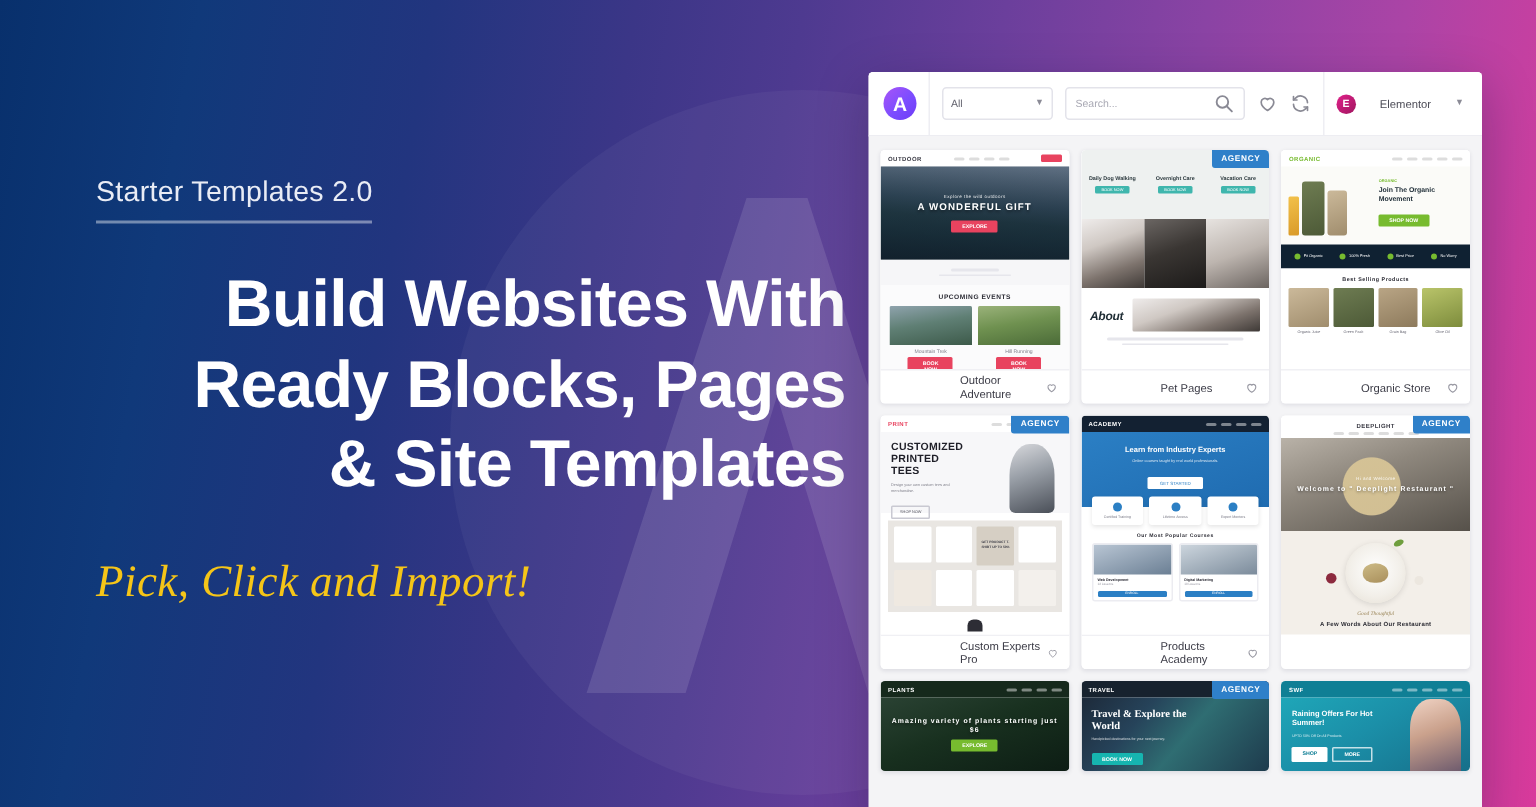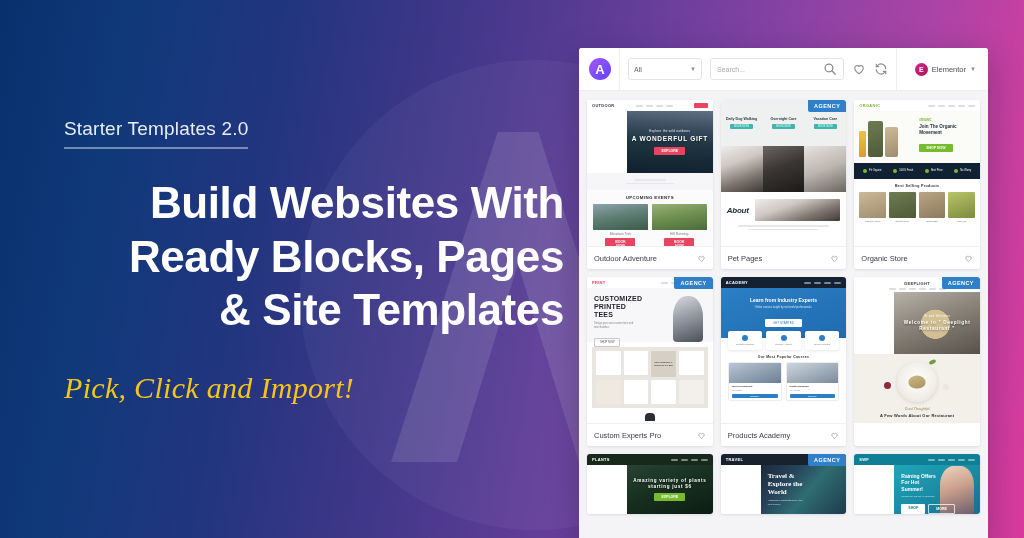--- a/index.html
+++ b/index.html
@@ -72,21 +72,21 @@
   .chev{font-size:6px;color:#8b8b96;line-height:1;}
   .search{
     flex:1 1 auto;height:20px;border:1px solid #e3e3ea;border-radius:3px;
     display:flex;align-items:center;justify-content:space-between;
     padding:0 6px;background:#fff;max-width:120px;
   }
   .search .ph{font-size:7px;color:#a9a9b4;}
   .icobtn{width:14px;height:14px;flex:0 0 auto;color:#8a8a95;}
   .icobtn svg{display:block;width:100%;height:100%;}
   .elem{
-    display:flex;align-items:center;gap:4px;margin-left:auto;
+    display:flex;align-items:center;gap:16px;margin-left:auto;
     padding-right:2px;
   }
   .elem .dot{
     width:13px;height:13px;border-radius:50%;
     background:linear-gradient(135deg,#e0218a 0%,#a0165f 100%);
     display:flex;align-items:center;justify-content:center;
     color:#fff;font-size:7px;font-weight:700;line-height:1;
   }
   .elem .nm{font-size:7.5px;color:#4c4c57;}
   
@@ -101,41 +101,41 @@
   .thumb{height:146px;overflow:hidden;position:relative;background:#fff;}
   .badge{
     position:absolute;right:0;top:0;z-index:6;
     background:#2f80c9;color:#fff;font-size:5.5px;font-weight:700;
     letter-spacing:.45px;padding:3px 6px;border-radius:0 0 0 2px;
   }
   .cfoot{
     height:22px;display:flex;align-items:center;justify-content:space-between;
     padding:0 7px;border-top:1px solid #f0f0f4;background:#fff;
   }
-  .cname{font-size:7.5px;color:#3b3b46;}
+  .cname{font-size:7.5px;color:#3b3b46;margin-left:46px;}
   .heart{width:9px;height:9px;color:#9a9aa4;}
   .heart svg{display:block;width:100%;height:100%;}
   
   .mhead{
     height:11px;display:flex;align-items:center;justify-content:space-between;
     padding:0 5px;background:#fff;
   }
   .mhead.dark{background:#132132;}
   .mlogo{font-size:4px;font-weight:700;color:#3a3a44;letter-spacing:.3px;}
   .mhead.dark .mlogo{color:#fff;}
   .mnav{display:flex;gap:3px;}
   .mnav i{
     display:block;width:7px;height:2px;background:#ddd;border-radius:1px;
   }
   .mhead.dark .mnav i{background:rgba(255,255,255,.45);}
   .mcta{
     width:14px;height:5px;border-radius:1px;background:#e8435f;
   }
   
-  .hero{position:relative;overflow:hidden;margin-left:40px;}
+  .hero{position:relative;overflow:hidden;}
   .hero .ov{
     position:absolute;inset:0;display:flex;flex-direction:column;
     align-items:center;justify-content:center;gap:2px;
   }
   .htitle{
     color:#fff;font-size:6.5px;font-weight:700;letter-spacing:.7px;
     text-align:center;line-height:1.25;text-shadow:0 1px 2px rgba(0,0,0,.45);
   }
   .hsub{
     color:rgba(255,255,255,.9);font-size:3px;letter-spacing:.3px;

